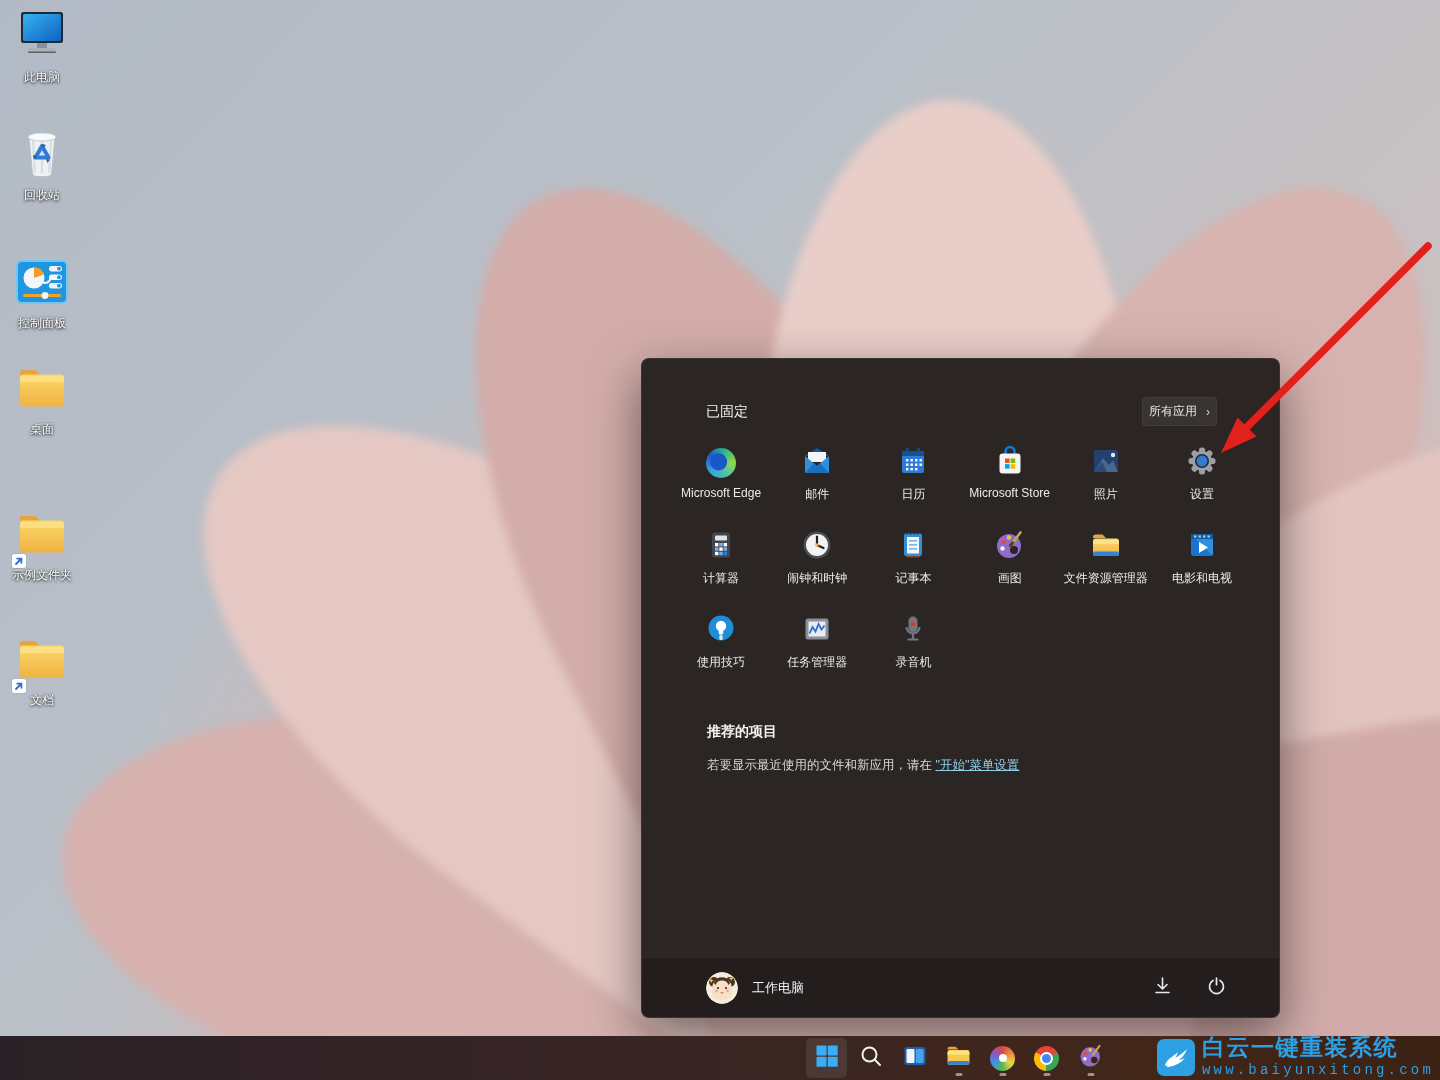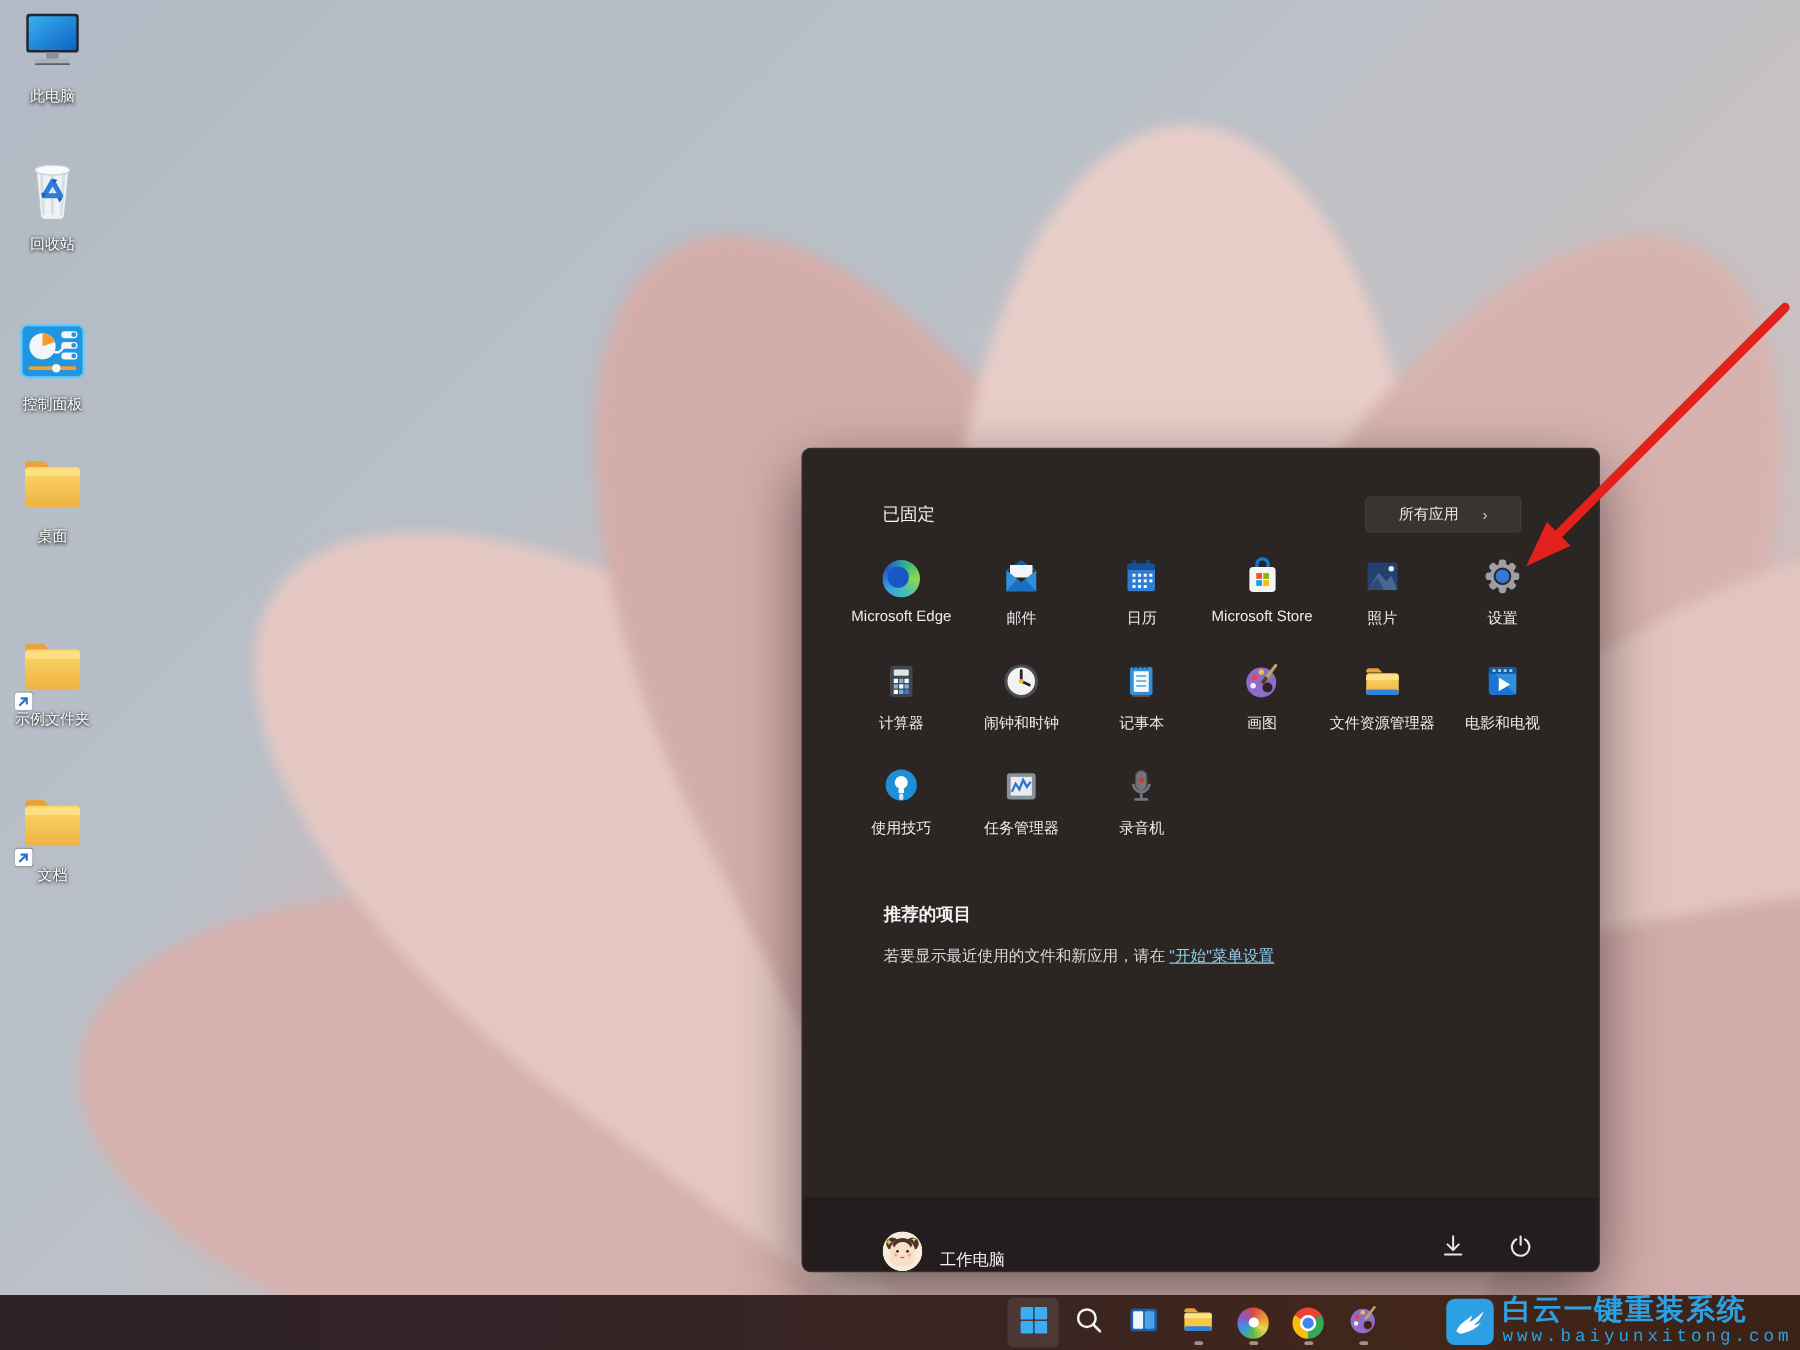--- a/index.html
+++ b/index.html
@@ -26,36 +26,36 @@
   .dicon .ic { height:58px; display:flex; align-items:flex-end; justify-content:center; position:relative; }
   .dicon .lbl { margin-top:3px; font-size:12px; color:#fff; text-shadow:0 1px 3px rgba(0,0,0,.85),0 0 2px rgba(0,0,0,.6); line-height:1.15; }
   .sc-arrow { position:absolute; left:10px; bottom:-2px; width:14px; height:14px; background:#fff; border-radius:2px;
     box-shadow:0 0 1px rgba(0,0,0,.4); display:flex; align-items:center; justify-content:center; }
 
   
   .start-menu { position:absolute; left:641px; top:358px; width:639px; height:660px; border-radius:8px;
     background:#2b2524; border:1px solid rgba(255,255,255,.07); box-shadow:0 18px 50px rgba(0,0,0,.5); }
   .pin-row { position:absolute; top:38px; left:64px; right:62px; display:flex; justify-content:space-between; align-items:center; }
   .pin-title { color:#f2f2f2; font-size:14px; font-weight:normal; }
-  .allapps-btn { display:flex; align-items:center; gap:19px; background:rgba(255,255,255,.065); border:1px solid rgba(255,255,255,.05);
-    border-radius:4px; padding:5px 26px; color:#e8e8e8; font-size:12px; cursor:pointer; }
+  .allapps-btn { display:flex; align-items:center; gap:9px; background:rgba(255,255,255,.065); border:1px solid rgba(255,255,255,.05);
+    border-radius:4px; padding:5px 6px; color:#e8e8e8; font-size:12px; cursor:pointer; }
   .allapps-btn .chev { font-size:12px; color:#cfcfcf; }
   .apps-grid { position:absolute; top:76px; left:31px; width:577px; display:grid; grid-template-columns:repeat(6,96.2px); }
   .tile { height:84px; display:flex; flex-direction:column; align-items:center; justify-content:flex-start; padding-top:12px;
     border-radius:4px; cursor:pointer; }
   .tile .appic { width:32px; height:32px; display:flex; align-items:center; justify-content:center; }
   .tile .applbl { margin-top:7px; font-size:12px; color:#ececec; white-space:nowrap; }
   .edge-circle { width:30px; height:30px; border-radius:50%;
     background: radial-gradient(circle at 42% 46%, #1956c8 0 8px, rgba(0,0,0,0) 9px),
                conic-gradient(from 160deg,#49c1ae,#35a4e0,#2456c8,#2fb48d,#8ed849,#49c1ae); }
   .rec-title { position:absolute; top:364px; left:65px; color:#f2f2f2; font-size:14px; font-weight:bold; }
   .rec-text { position:absolute; top:398px; left:65px; color:#d8d8d8; font-size:12.5px; }
   .rec-text a { color:#8fd0ea; text-decoration:underline; cursor:pointer; }
   .user-bar { position:absolute; left:0; right:0; bottom:0; height:60px; background:rgba(0,0,0,.18);
-    border-top:1px solid rgba(255,255,255,.04); border-radius:0 0 8px 8px; display:flex; align-items:flex-end; padding:0 45px 0 64px; }
+    border-top:1px solid rgba(255,255,255,.04); border-radius:0 0 8px 8px; display:flex; align-items:center; padding:0 45px 0 64px; }
   .avatar { width:32px; height:32px; border-radius:50%; overflow:hidden; flex:0 0 auto; cursor:pointer; }
   .user-name { margin-left:14px; color:#f0f0f0; font-size:13px; cursor:pointer; }
   .ub-actions { margin-left:auto; display:flex; gap:18px; }
   .ub-btn { width:36px; height:36px; display:flex; align-items:center; justify-content:center; border-radius:4px; cursor:pointer; }
 
   
   .anno { position:absolute; inset:0; pointer-events:none; }
 
   
   .taskbar { position:absolute; left:0; bottom:0; width:1440px; height:44px;

